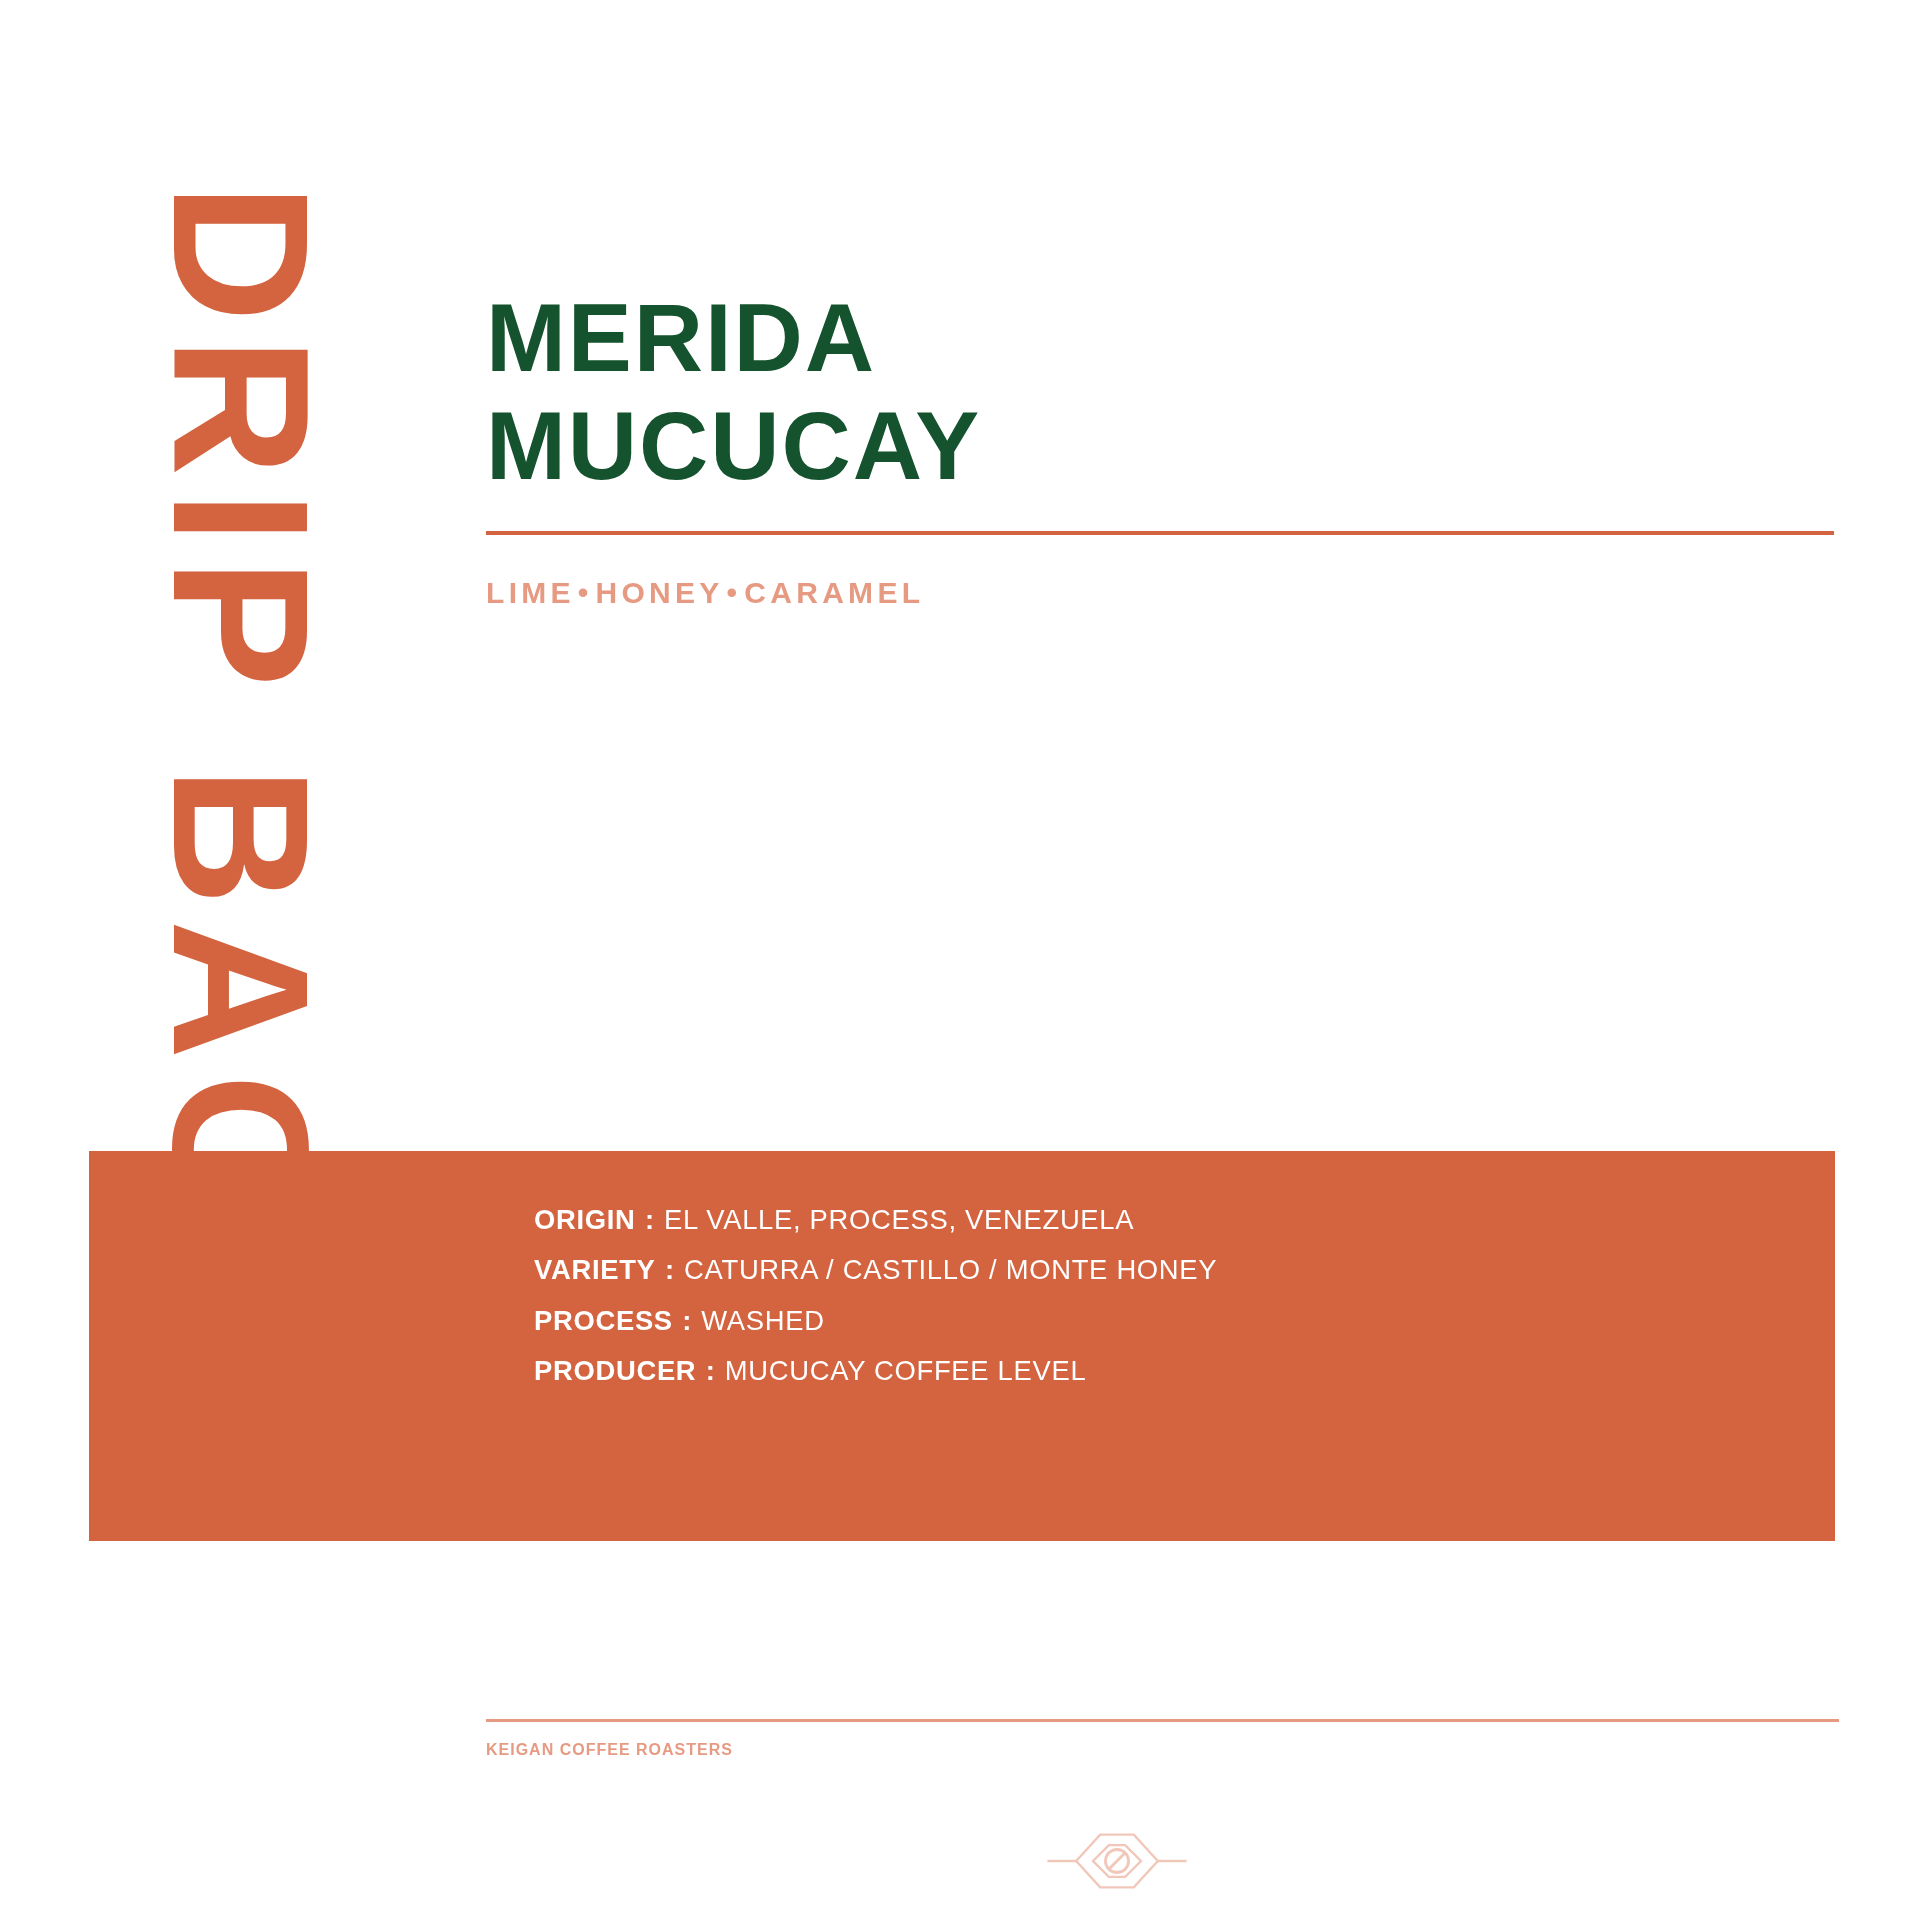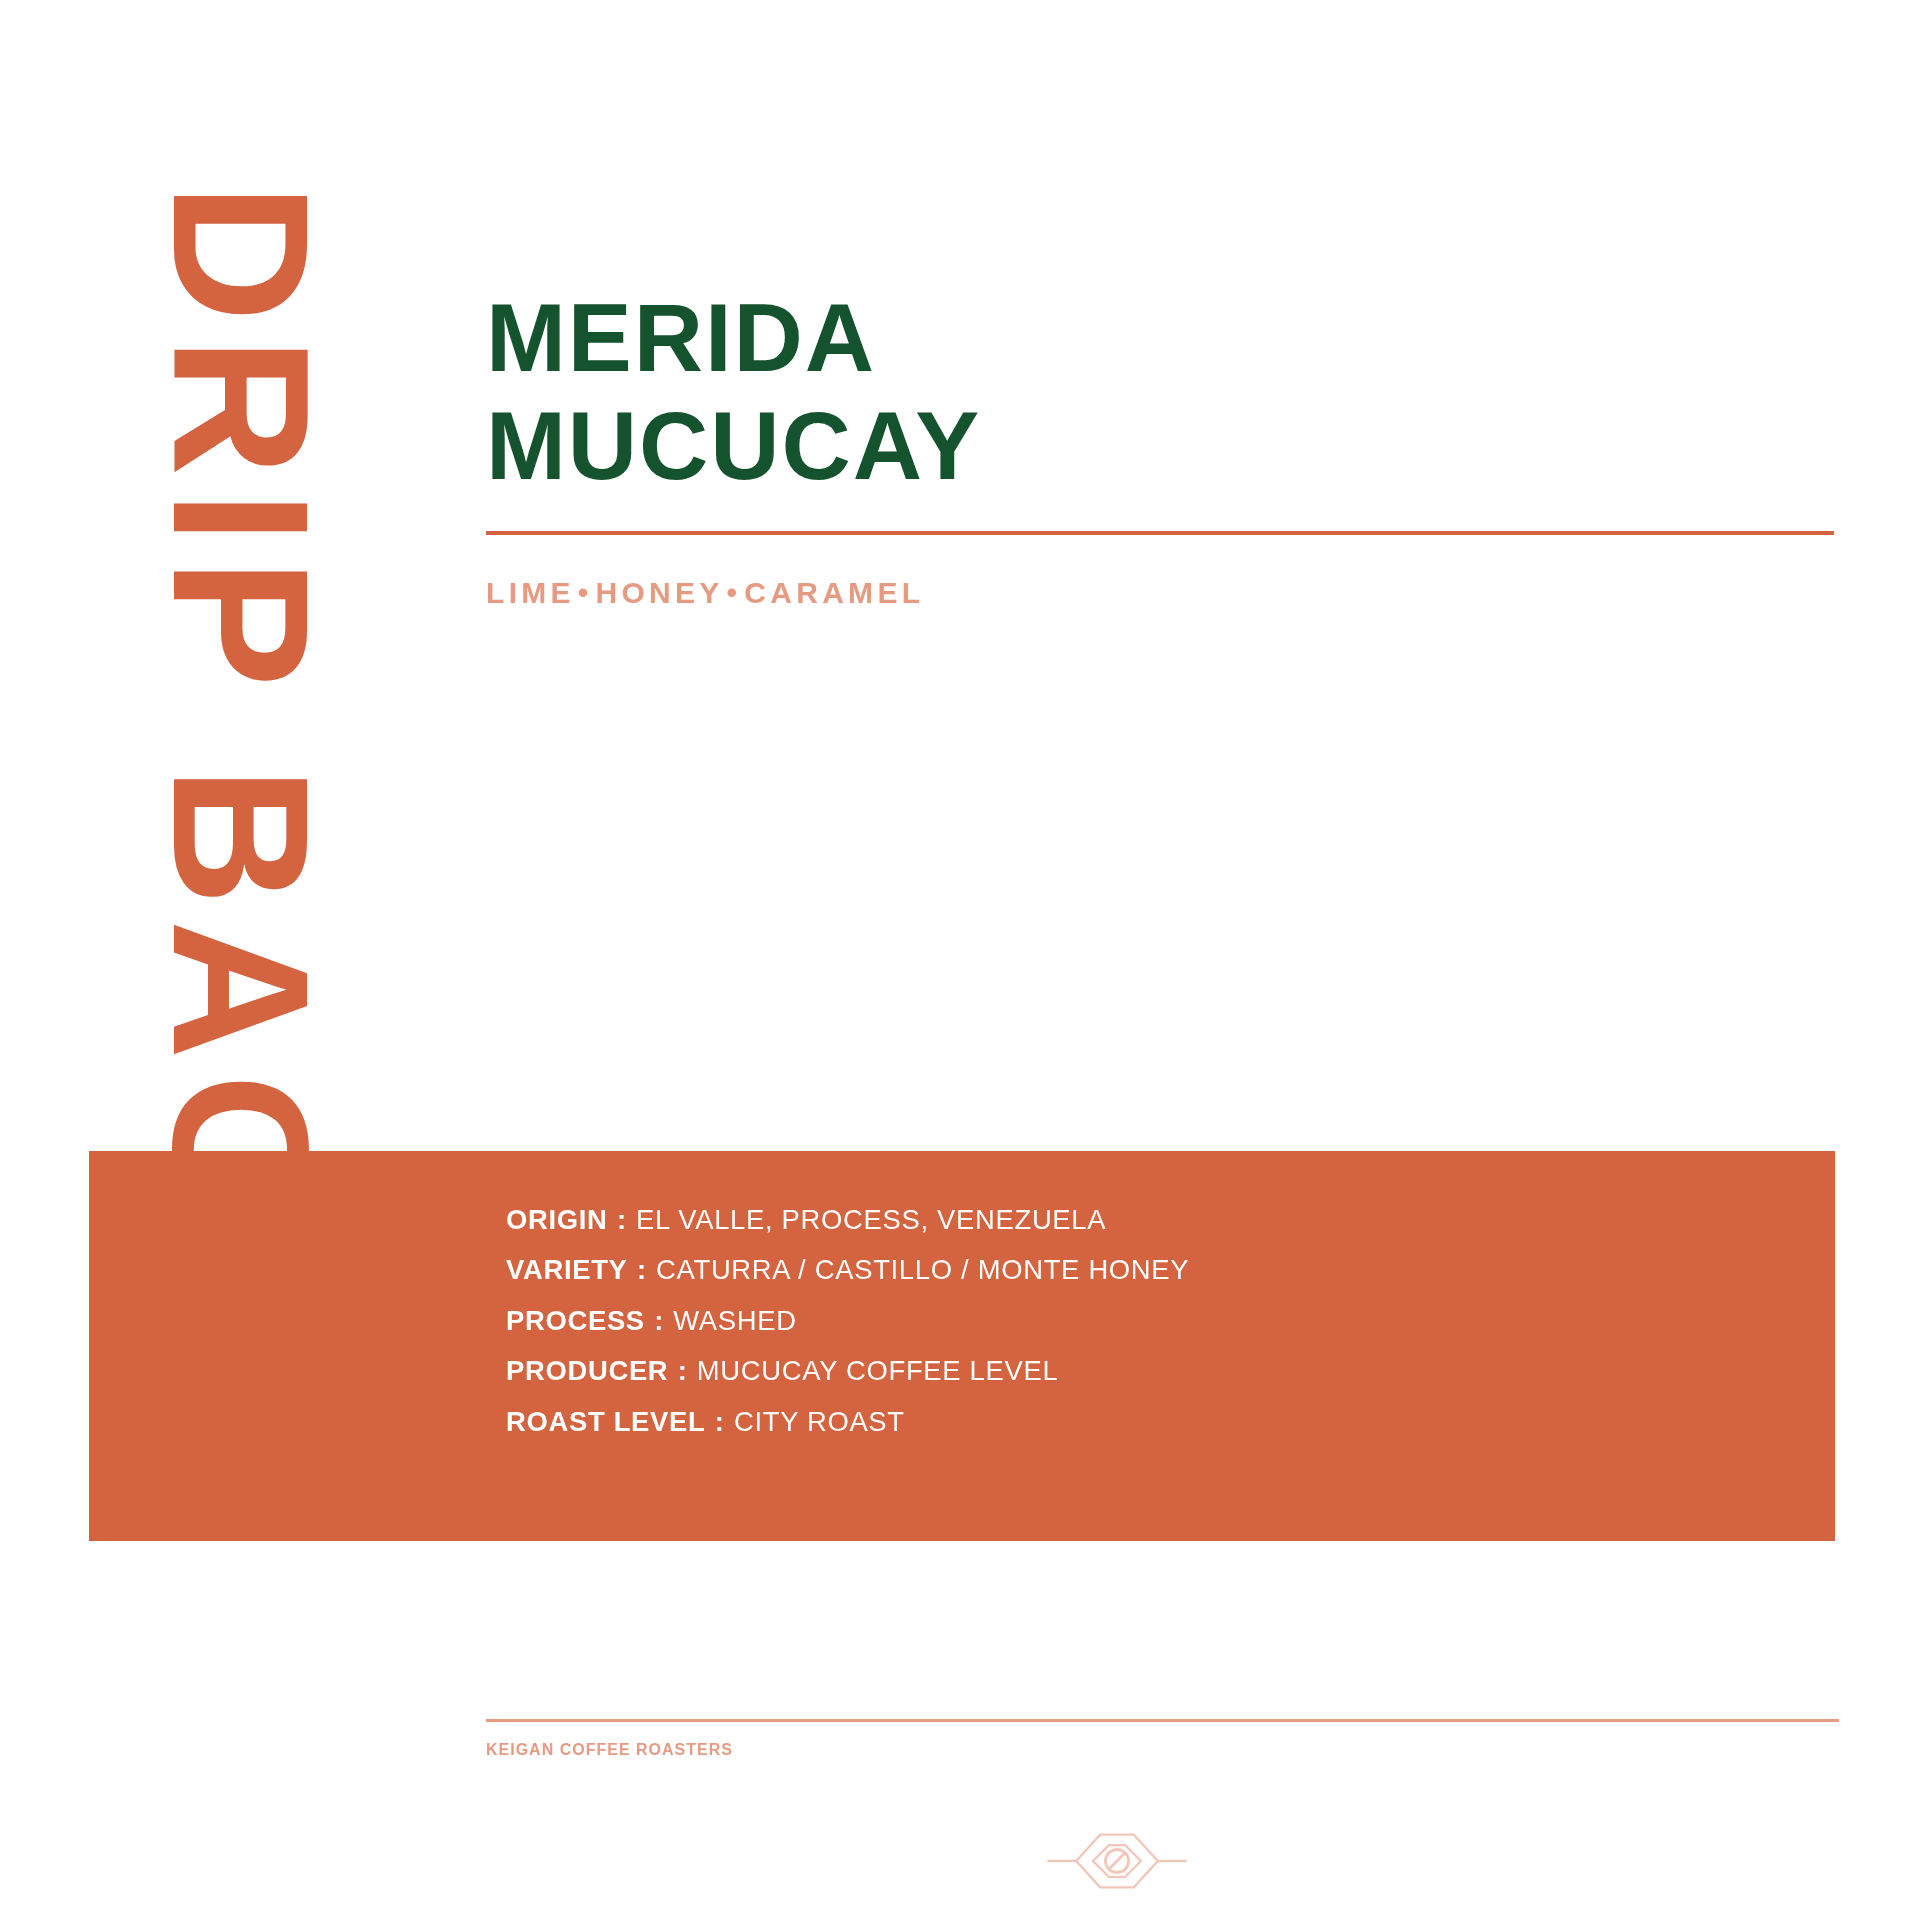--- a/index.html
+++ b/index.html
@@ -102,20 +102,21 @@
     font-size: 27.4px;
     line-height: 1;
     color: #ffffff;
     margin-bottom: 23px;
     letter-spacing: 0.7px;
     white-space: nowrap;
   }
   .info-row:last-child { margin-bottom: 0; }
   .info-key {
     font-weight: 700;
+    margin-left: 28px;
   }
   .info-sep {
     font-weight: 700;
     padding: 0 1px;
   }
   .info-val {
     font-weight: 400;
   }
 
   
@@ -181,25 +182,20 @@
       </li>
       <li class="info-row">
         <span class="info-key">PROCESS</span>
         <span class="info-sep">:</span>
         <span class="info-val">WASHED</span>
       </li>
       <li class="info-row">
         <span class="info-key">PRODUCER</span>
         <span class="info-sep">:</span>
         <span class="info-val">MUCUCAY COFFEE LEVEL</span>
-      </li>
-      <li class="info-row">
-        <span class="info-key">ROAST LEVEL</span>
-        <span class="info-sep">:</span>
-        <span class="info-val">CITY ROAST</span>
       </li>
     </ul>
   </div>
 
   <div class="footer">
     <div class="footer-rule"></div>
     <div class="footer-brand">KEIGAN COFFEE ROASTERS</div>
   </div>
 
   <div class="logo-mark">

